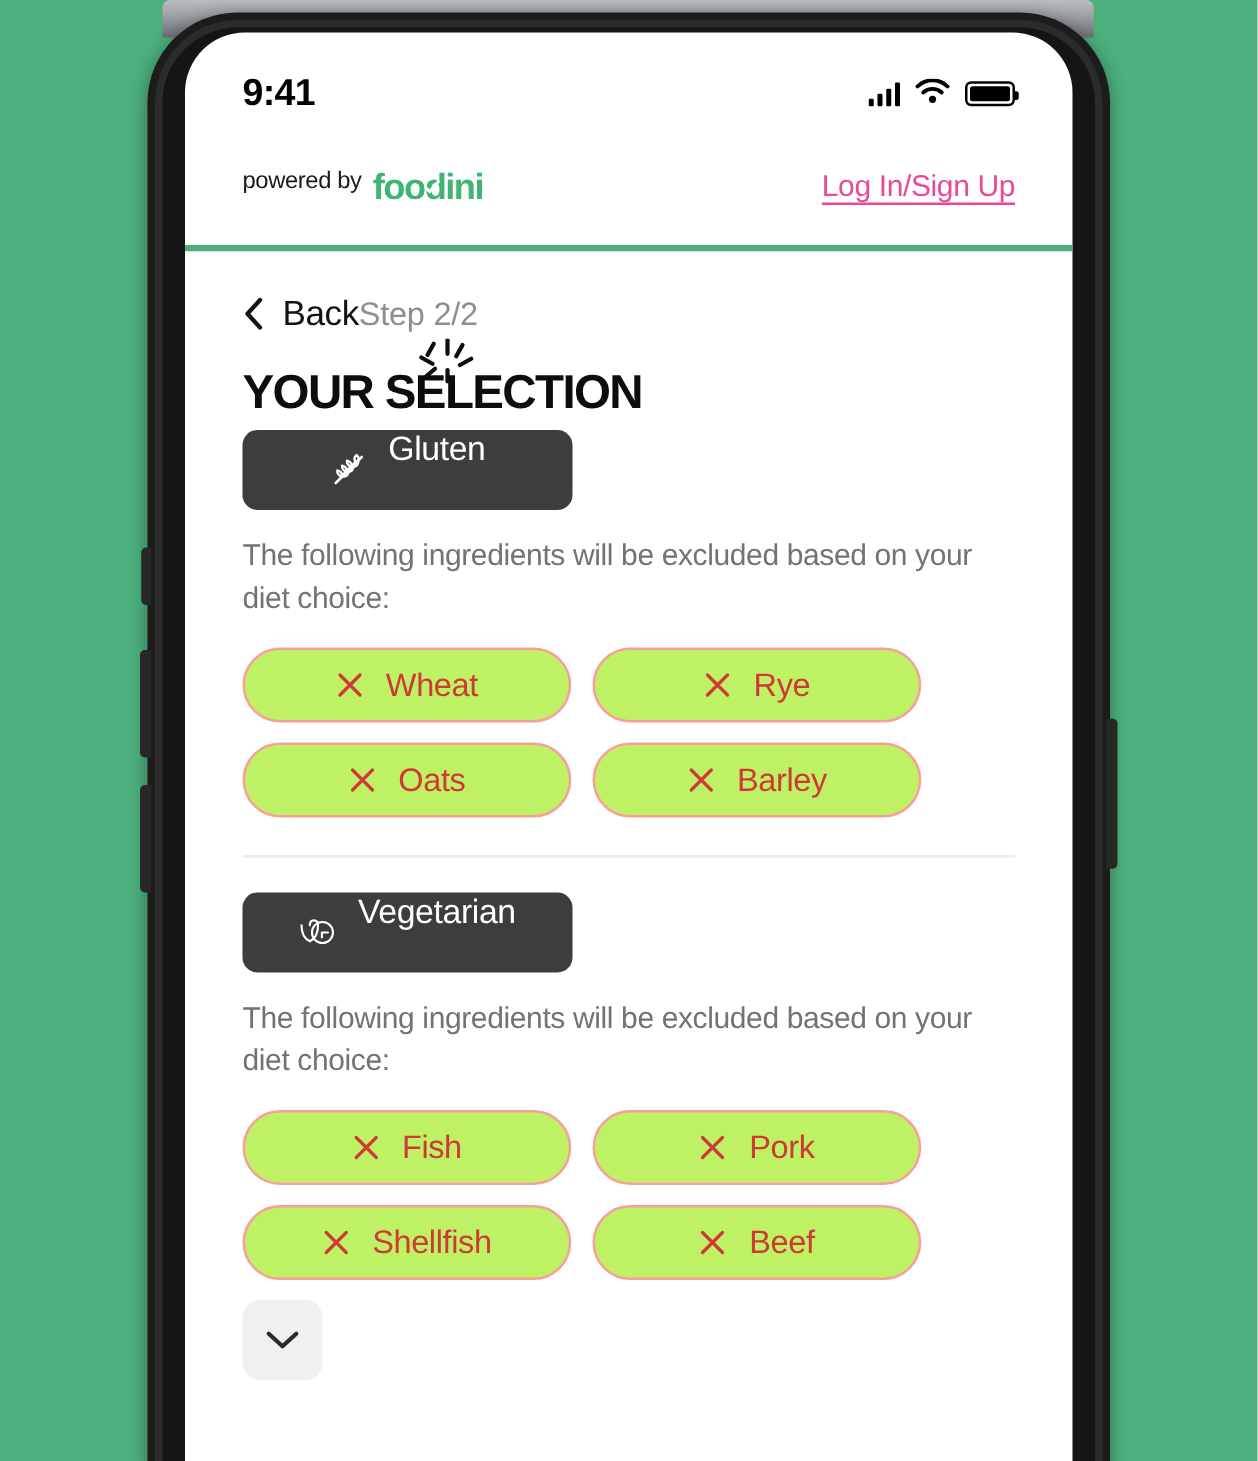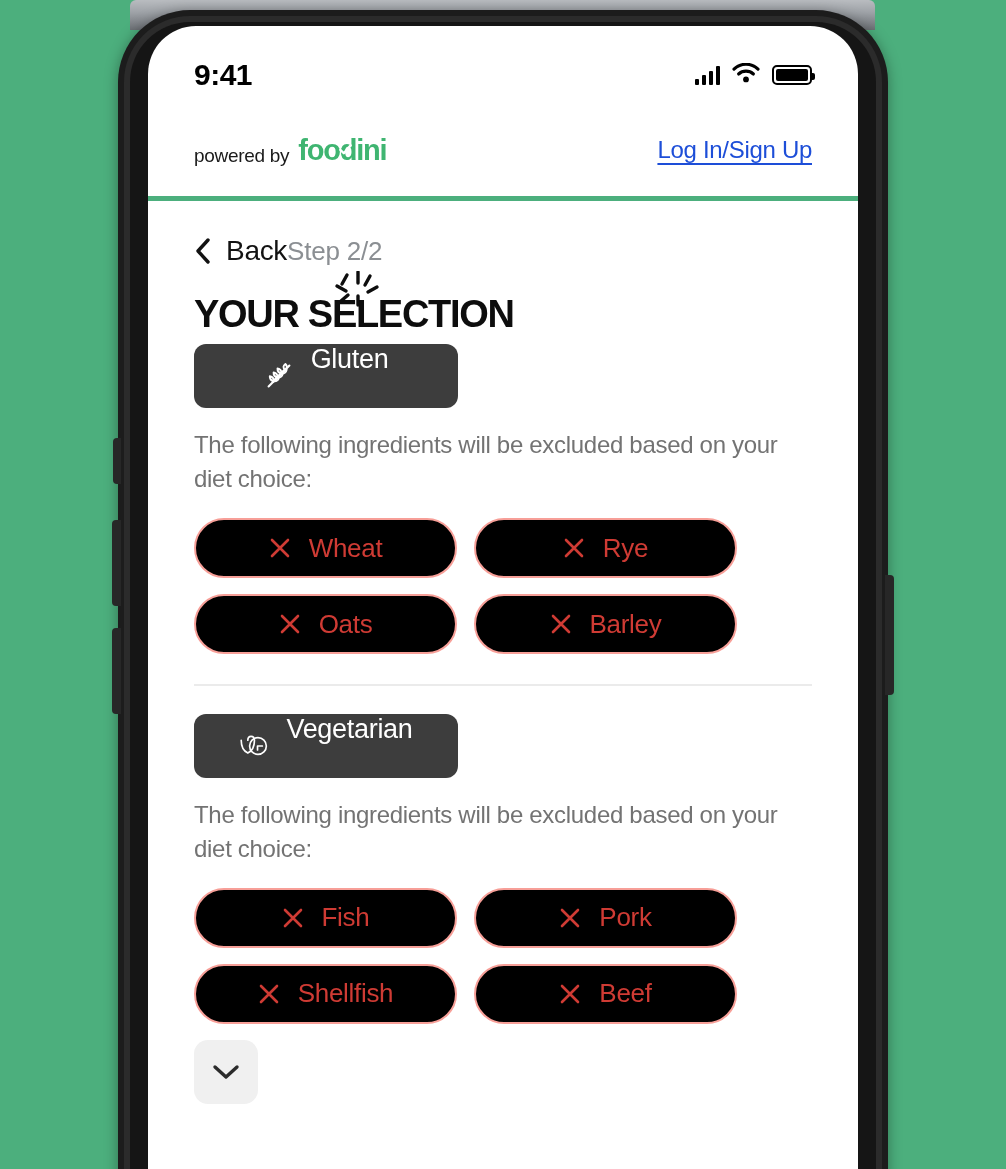--- a/index.html
+++ b/index.html
@@ -120,21 +120,21 @@
   }
 
   
   #brand-header {
     height: 92px;
     display: flex;
     align-items: center;
     justify-content: space-between;
     padding: 0 46px;
   }
-  #brand-lockup { display: flex; align-items: flex-end; gap: 9px; }
+  #brand-lockup { display: flex; align-items: flex-start; gap: 9px; }
   #powered-by-label {
     font-size: 19px;
     color: #1a1a1a;
     letter-spacing: -0.3px;
   }
   #brand-logo {
     font-size: 29px;
     font-weight: bold;
     color: #3fb571;
     letter-spacing: -1.2px;
@@ -143,21 +143,21 @@
   }
   #brand-logo-check {
     position: absolute;
     left: 40px;
     top: 8px;
     width: 15px;
     height: 15px;
   }
   #login-link {
     font-size: 24px;
-    color: #1d4ed8;
+    color: #ec4899;
     text-decoration: underline;
     text-underline-offset: 5px;
     letter-spacing: -0.3px;
     cursor: pointer;
   }
 
   #accent-bar {
     height: 5px;
     background: #4caf7d;
     width: 100%;
@@ -253,21 +253,21 @@
     display: flex;
     flex-wrap: wrap;
     gap: 16px 17px;
     align-items: center;
   }
   .exclusion-chip {
     flex: 0 0 auto;
     width: 263px;
     height: 60px;
     border-radius: 30px;
-    background: #000000;
+    background: #bef264;
     border: 2.5px solid #f79f98;
     display: flex;
     align-items: center;
     justify-content: center;
     gap: 18px;
     cursor: pointer;
   }
   .exclusion-chip-label {
     font-size: 26px;
     color: #cf3b34;

